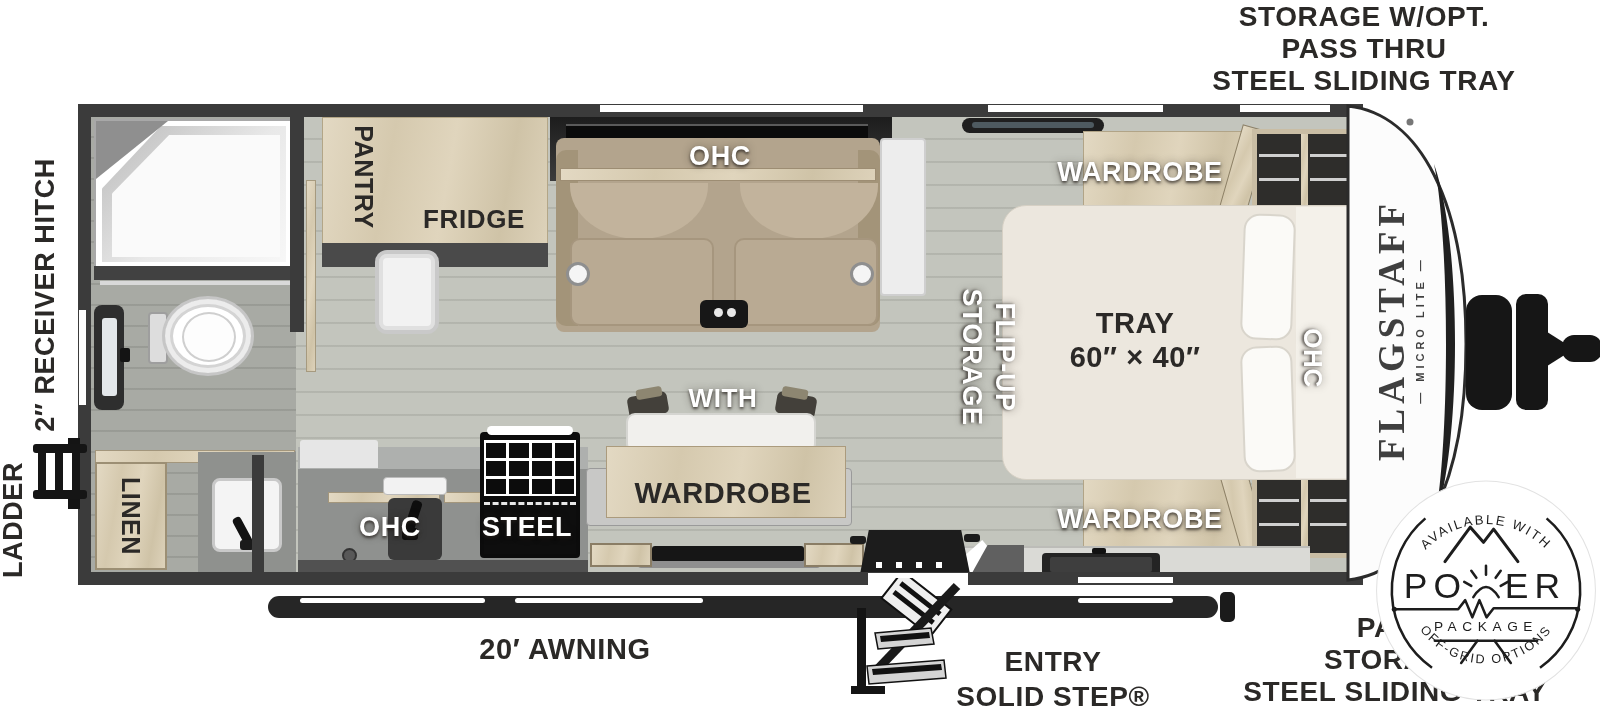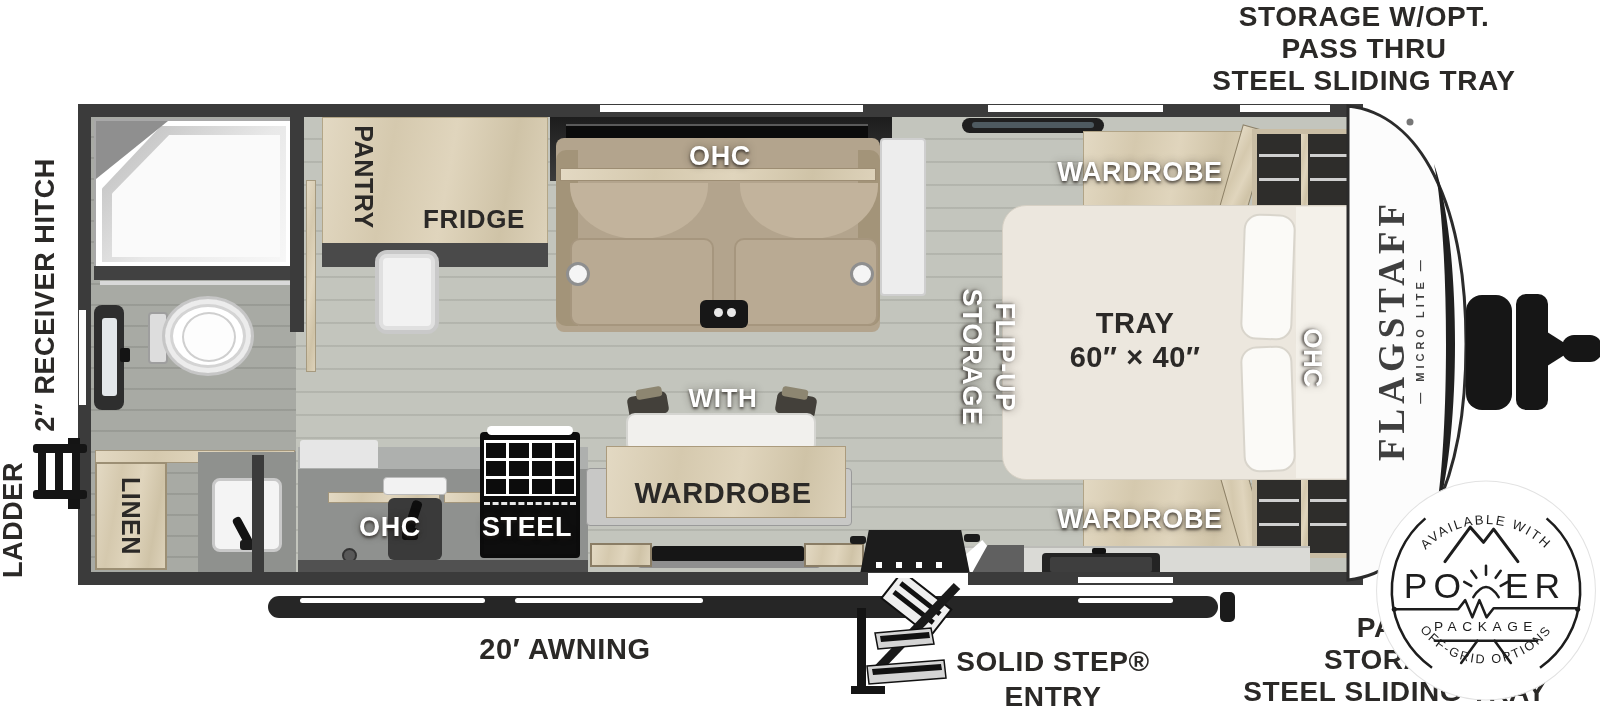--- a/index.html
+++ b/index.html
@@ -256,22 +256,22 @@
   <div class="lbl ctr rotm90" style="left:-110px;top:280px;width:310px;height:30px;font-size:27px;">
     <span>2″ RECEIVER HITCH</span>
   </div>
   <div class="lbl ctr rotm90" style="left:-67px;top:506px;width:160px;height:28px;font-size:27px;">
     <span>LADDER</span>
   </div>
   <div class="lbl" style="left:420px;top:633px;width:290px;font-size:29px;">
     <span>20′ AWNING</span>
   </div>
   <div class="lbl" style="left:913px;top:644px;width:280px;font-size:28px;line-height:1.25;">
+    <div>ENTRY</div>
     <div>SOLID STEP®</div>
-    <div>ENTRY</div>
   </div>
   <div class="lbl" style="left:1200px;top:612px;width:390px;font-size:28px;line-height:1.15;">
     <div>PASS</div>
     <div>STORAGE</div>
     <div>STEEL SLIDING TRAY</div>
   </div>
 
   <svg class="abs" style="left:1372px;top:475px;" width="228" height="231" viewBox="0 0 225 225">
     <defs>
       <path id="arcTop" d="M31,120 A82,82 0 0 1 194,120"></path>

